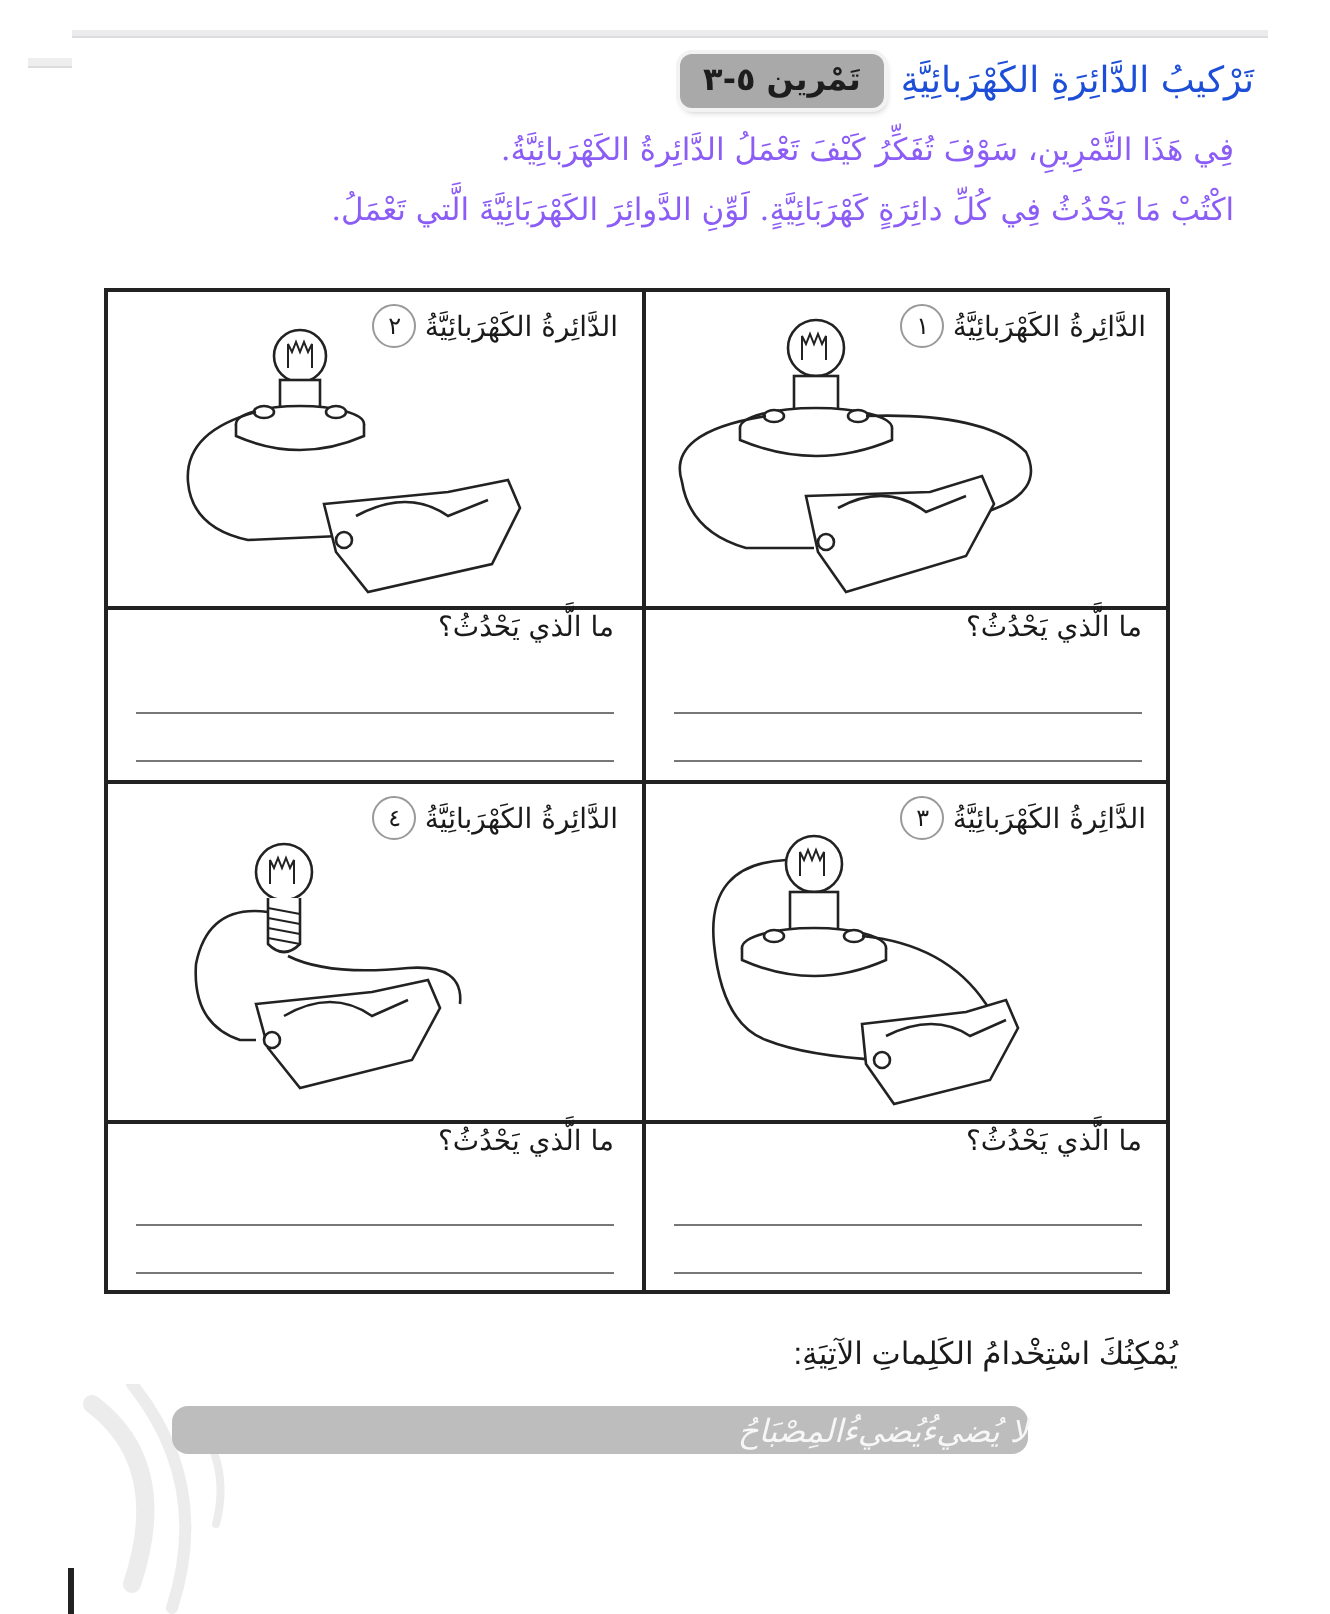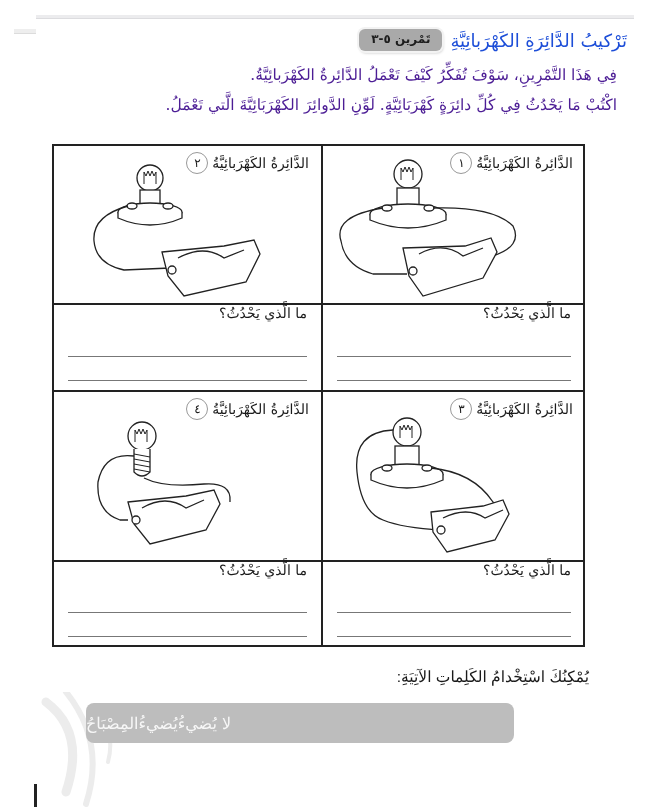--- a/index.html
+++ b/index.html
@@ -8,42 +8,42 @@
     background:#ffffff;
     font-family: "DejaVu Sans", sans-serif;
     color:#1a1a1a;
   }
   .top-rule { position:absolute; left:36px; top:15px; width:598px; height:3px; background:#ececee; border-bottom:1px solid #dcdcdf; }
   .left-tab { position:absolute; left:14px; top:29px; width:22px; height:4px; background:#eeeeee; border-bottom:1px solid #dcdcdc; }
 
   .header { position:absolute; right:38px; top:20px; height:40px; display:flex; flex-direction:row-reverse; align-items:center; gap:8px; direction:rtl; }
   .ex-badge {
     background:#a9a9a9; color:#1d1d1d; border-radius:6px;
-    padding:3px 12px 5px; font-size:12px; font-weight:bold;
+    padding:3px 12px 5px; font-size:16px; font-weight:bold;
     box-shadow: 0 0 0 2px #f3f3f3, 1px 2px 3px rgba(0,0,0,0.25);
     direction:rtl;
   }
   .title { font-size:18px; font-weight:normal; color:#1d4ed8; direction:rtl; }
 
-  .intro { position:absolute; right:48px; width:560px; text-align:right; direction:rtl; font-family:"DejaVu Serif", serif; font-size:15.5px; color:#4c1d95; }
+  .intro { position:absolute; right:48px; width:560px; text-align:right; direction:rtl; font-family:"DejaVu Serif", serif; font-size:15.5px; color:#8b5cf6; }
   .intro.l1 { top:66px; }
   .intro.l2 { top:96px; }
 
   .grid { position:absolute; left:52px; top:144px; width:533px; height:503px; border:2px solid #222; box-sizing:border-box; }
   .vline { position:absolute; left:267px; top:0; bottom:0; width:2px; background:#222; }
   .hline { position:absolute; left:0; right:0; height:2px; background:#222; }
 
   .cell { position:absolute; box-sizing:border-box; }
   .cell-label { position:absolute; right:12px; top:6px; direction:rtl; font-family:"DejaVu Serif", serif; font-size:14px; display:flex; align-items:center; gap:4px; }
   .num-circle { display:inline-flex; width:20px; height:20px; border:1px solid #999; border-radius:50%; align-items:center; justify-content:center; font-size:12px; }
   .q-label { position:absolute; right:14px; top:0; direction:rtl; font-family:"DejaVu Serif", serif; font-size:14px; }
   .write-line { position:absolute; left:14px; right:14px; height:1px; background:#777; }
 
   .words-label { position:absolute; right:76px; top:668px; direction:rtl; font-family:Liberation Sans, sans-serif; font-size:15.5px; }
-  .word-bank { position:absolute; left:86px; top:703px; width:428px; height:40px; background:#bdbdbd; border-radius:8px; display:flex; flex-direction:row-reverse; justify-content:flex-start; align-items:center; direction:rtl; }
+  .word-bank { position:absolute; left:86px; top:703px; width:428px; height:24px; background:#bdbdbd; border-radius:8px; display:flex; flex-direction:row-reverse; justify-content:flex-end; align-items:center; direction:rtl;font-style:italic; }
   .word { color:#f7f7f7; font-family:"DejaVu Serif", serif; font-size:16px; }
 
   .footer { position:absolute; left:100px; top:812px; direction:rtl; font-family:"DejaVu Serif", serif; font-size:15px; font-weight:bold; }
   .watermark { position:absolute; left:36px; top:692px; width:80px; height:115px; }
   .page-edge { position:absolute; left:34px; top:784px; width:3px; height:23px; background:#222; }
 </style>
 </head>
 <body>
 
 <div class="top-rule"></div>

